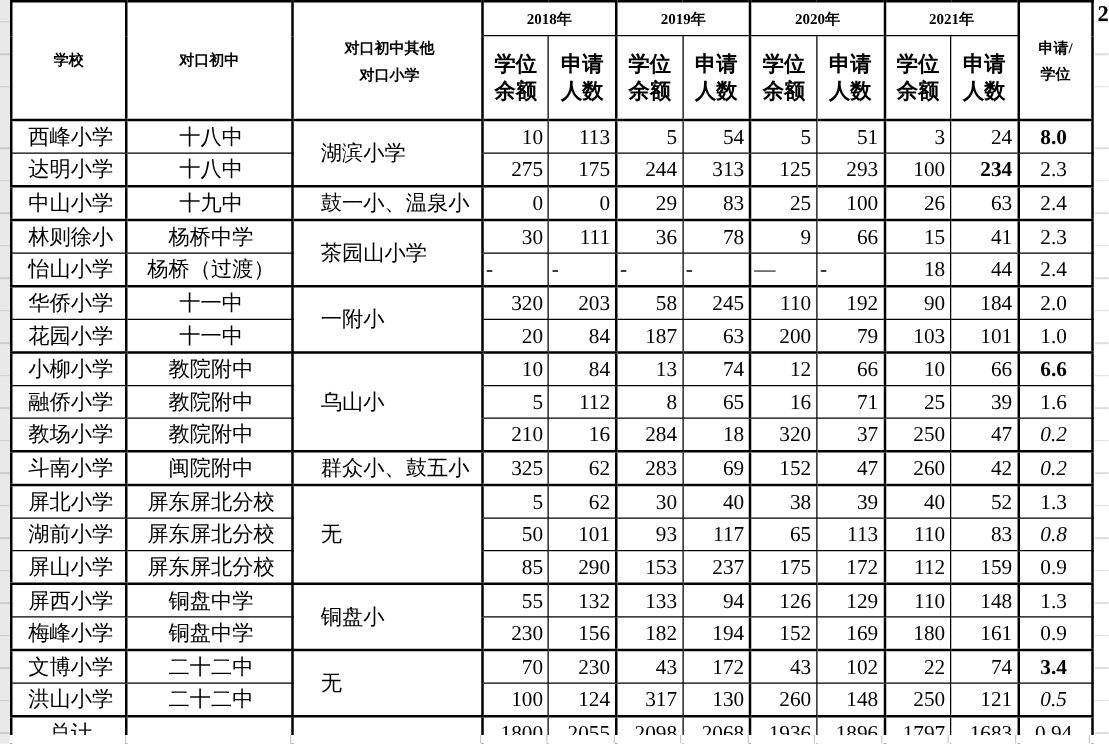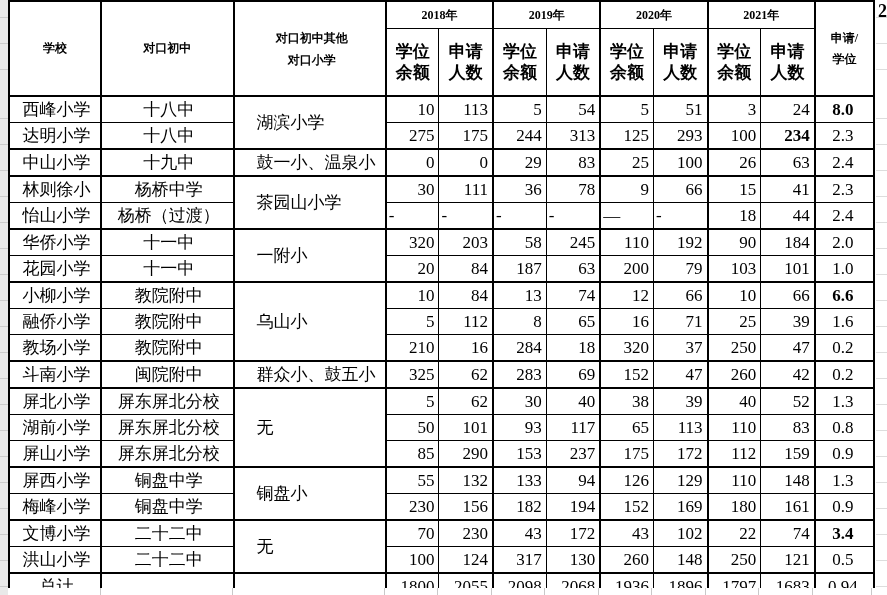--- a/index.html
+++ b/index.html
@@ -30,21 +30,21 @@
   th.h-primary{text-align:center;padding-left:4px;white-space:pre-line;line-height:22px;}
   th.h-ratio{white-space:pre-line;line-height:21px;}
   .bl2{border-left-width:2px !important;}
   tbody td{height:25px;line-height:25px;}
   td.c-school,td.c-middle{ text-align:center;padding-left:3px;}
   td.c-primary{text-align:left;padding-left:22px;border-bottom-width:2px;}
   td.num{text-align:right;padding-right:4px;}
   td.num.dash{text-align:left;padding-left:2px;}
   td.ratio{text-align:center;padding-right:3px;}
   td.b{font-weight:bold;}
-  td.i{margin-top:35px;}
+  td.i{font-style:italic;margin-top:35px;}
   tr.gend td{border-bottom-width:2px;}
   table{border:2px solid #000;}
 </style>
 </head>
 <body>
 
 <div id="screen">
 
   <div id="left-strip"></div>
 

